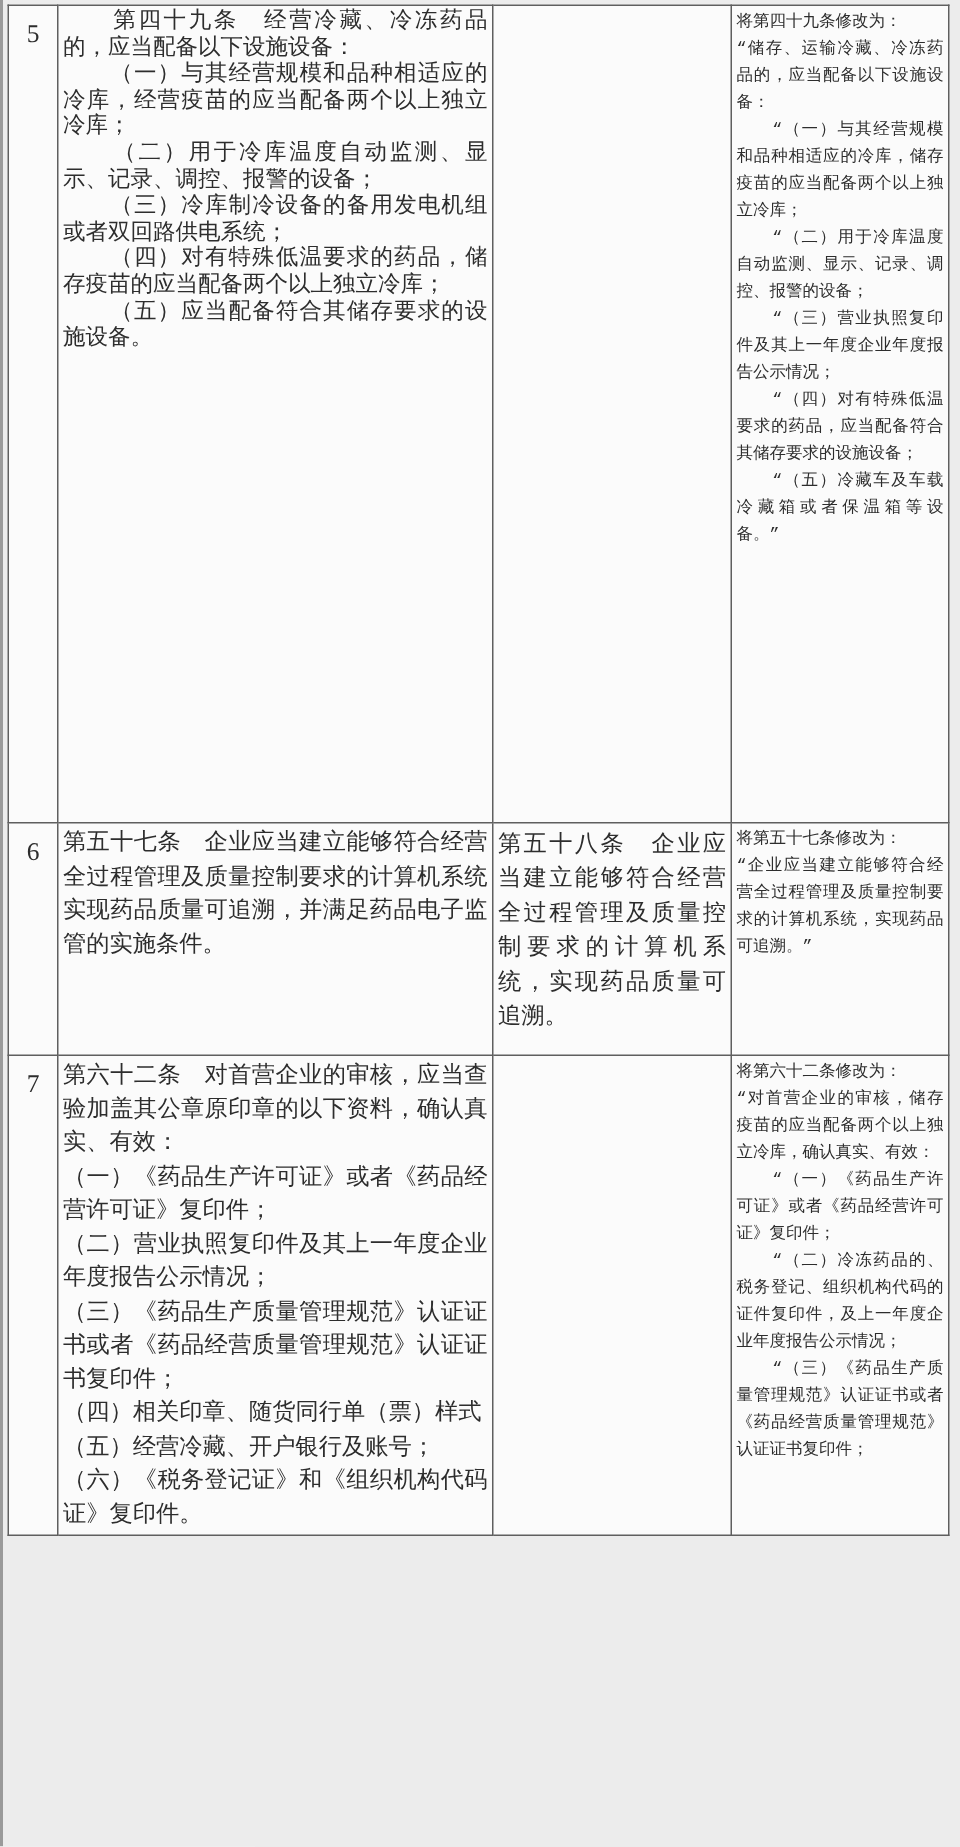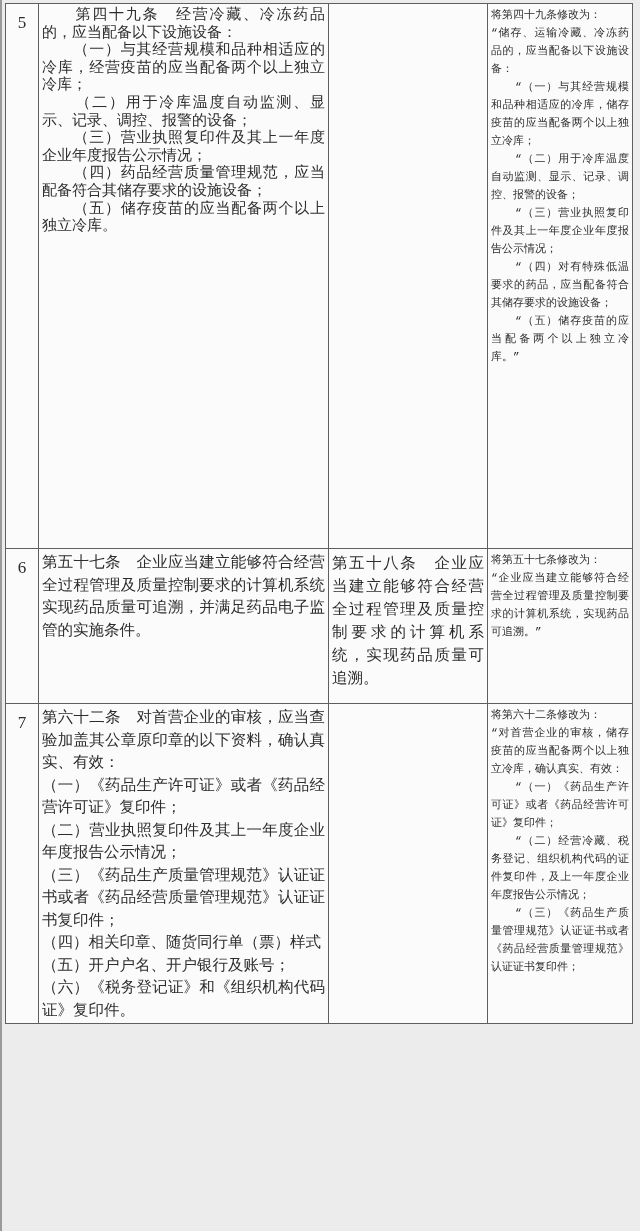--- a/index.html
+++ b/index.html
@@ -74,33 +74,33 @@
       <col style="width:159px">
       <col style="width:145px">
     </colgroup>
     <tbody>
       <tr class="row-a">
         <td class="num-cell">5</td>
         <td class="text-cell col-original">
             <p class="para">　　第四十九条　经营冷藏、冷冻药品的，应当配备以下设施设备：</p>
             <p class="para">　　（一）与其经营规模和品种相适应的冷库，经营疫苗的应当配备两个以上独立冷库；</p>
             <p class="para">　　（二）用于冷库温度自动监测、显示、记录、调控、报警的设备；</p>
-            <p class="para">　　（三）营业执照复印件及其上一年度企业年度报告公示情况；</p>
-            <p class="para">　　（四）药品经营质量管理规范，应当配备符合其储存要求的设施设备；</p>
-            <p class="para">　　（五）储存疫苗的应当配备两个以上独立冷库。</p>
+            <p class="para">　　（三）冷库制冷设备的备用发电机组或者双回路供电系统；</p>
+            <p class="para">　　（四）对有特殊低温要求的药品，储存疫苗的应当配备两个以上独立冷库；</p>
+            <p class="para">　　（五）应当配备符合其储存要求的设施设备。</p>
           </td>
         <td class="text-cell col-middle"></td>
         <td class="text-cell col-amendment">
             <p class="para">将第四十九条修改为：</p>
             <p class="para">“储存、运输冷藏、冷冻药品的，应当配备以下设施设备：</p>
             <p class="para">　　“（一）与其经营规模和品种相适应的冷库，储存疫苗的应当配备两个以上独立冷库；</p>
             <p class="para">　　“（二）用于冷库温度自动监测、显示、记录、调控、报警的设备；</p>
             <p class="para">　　“（三）营业执照复印件及其上一年度企业年度报告公示情况；</p>
             <p class="para">　　“（四）对有特殊低温要求的药品，应当配备符合其储存要求的设施设备；</p>
-            <p class="para">　　“（五）储存疫苗的应当配备两个以上独立冷库。”</p>
+            <p class="para">　　“（五）冷藏车及车载冷藏箱或者保温箱等设备。”</p>
           </td>
       </tr>
       <tr class="row-b">
         <td class="num-cell">6</td>
         <td class="text-cell col-original">
             <p class="para">第五十七条　企业应当建立能够符合经营全过程管理及质量控制要求的计算机系统实现药品质量可追溯，并满足药品电子监管的实施条件。</p>
           </td>
         <td class="text-cell col-middle">
             <p class="para">第五十八条　企业应当建立能够符合经营全过程管理及质量控制要求的计算机系统，实现药品质量可追溯。</p>
           </td>
@@ -110,27 +110,27 @@
           </td>
       </tr>
       <tr class="row-c">
         <td class="num-cell">7</td>
         <td class="text-cell col-original">
             <p class="para">第六十二条　对首营企业的审核，应当查验加盖其公章原印章的以下资料，确认真实、有效：</p>
             <p class="para">（一）《药品生产许可证》或者《药品经营许可证》复印件；</p>
             <p class="para">（二）营业执照复印件及其上一年度企业年度报告公示情况；</p>
             <p class="para">（三）《药品生产质量管理规范》认证证书或者《药品经营质量管理规范》认证证书复印件；</p>
             <p class="para">（四）相关印章、随货同行单（票）样式</p>
-            <p class="para">（五）开户户名、开户银行及账号；</p>
+            <p class="para">（五）经营冷藏、开户银行及账号；</p>
             <p class="para">（六）《税务登记证》和《组织机构代码证》复印件。</p>
           </td>
         <td class="text-cell col-middle"></td>
         <td class="text-cell col-amendment">
             <p class="para">将第六十二条修改为：</p>
             <p class="para">“对首营企业的审核，储存疫苗的应当配备两个以上独立冷库，确认真实、有效：</p>
             <p class="para">　　“（一）《药品生产许可证》或者《药品经营许可证》复印件；</p>
-            <p class="para">　　“（二）经营冷藏、税务登记、组织机构代码的证件复印件，及上一年度企业年度报告公示情况；</p>
+            <p class="para">　　“（二）冷冻药品的、税务登记、组织机构代码的证件复印件，及上一年度企业年度报告公示情况；</p>
             <p class="para">　　“（三）《药品生产质量管理规范》认证证书或者《药品经营质量管理规范》认证证书复印件；</p>
           </td>
       </tr>
     </tbody>
   </table>
 </div>
 
 </body></html>

